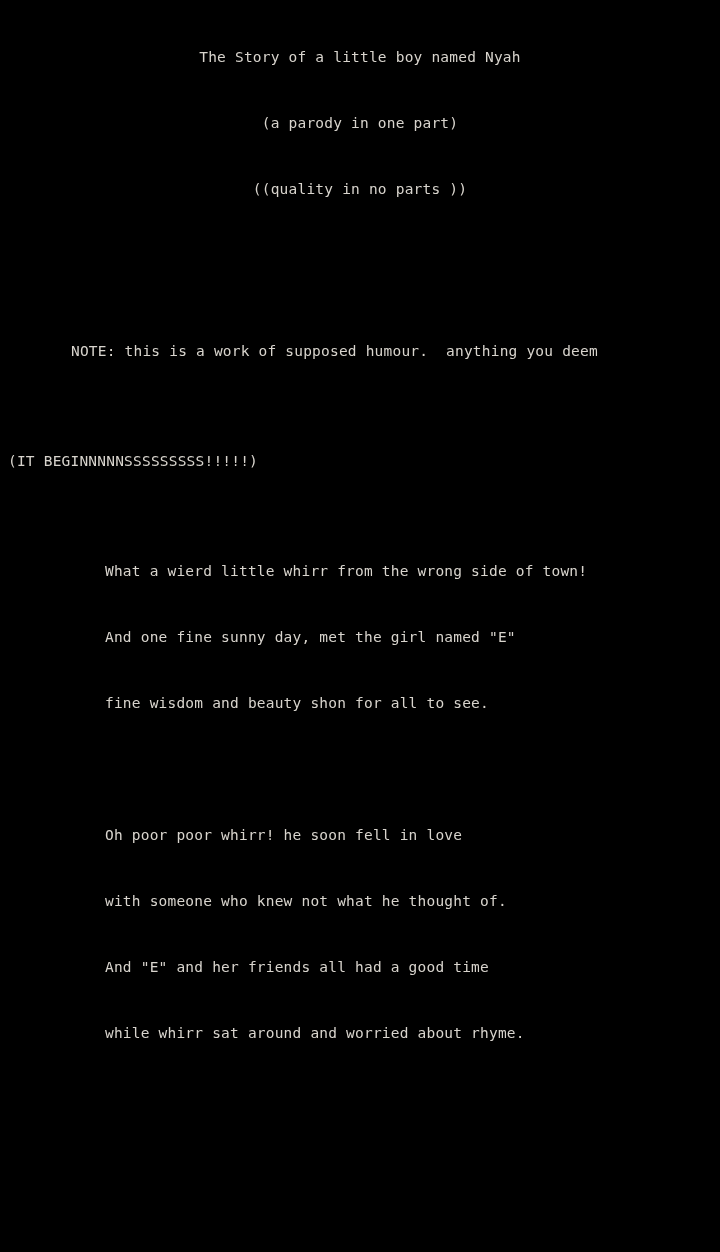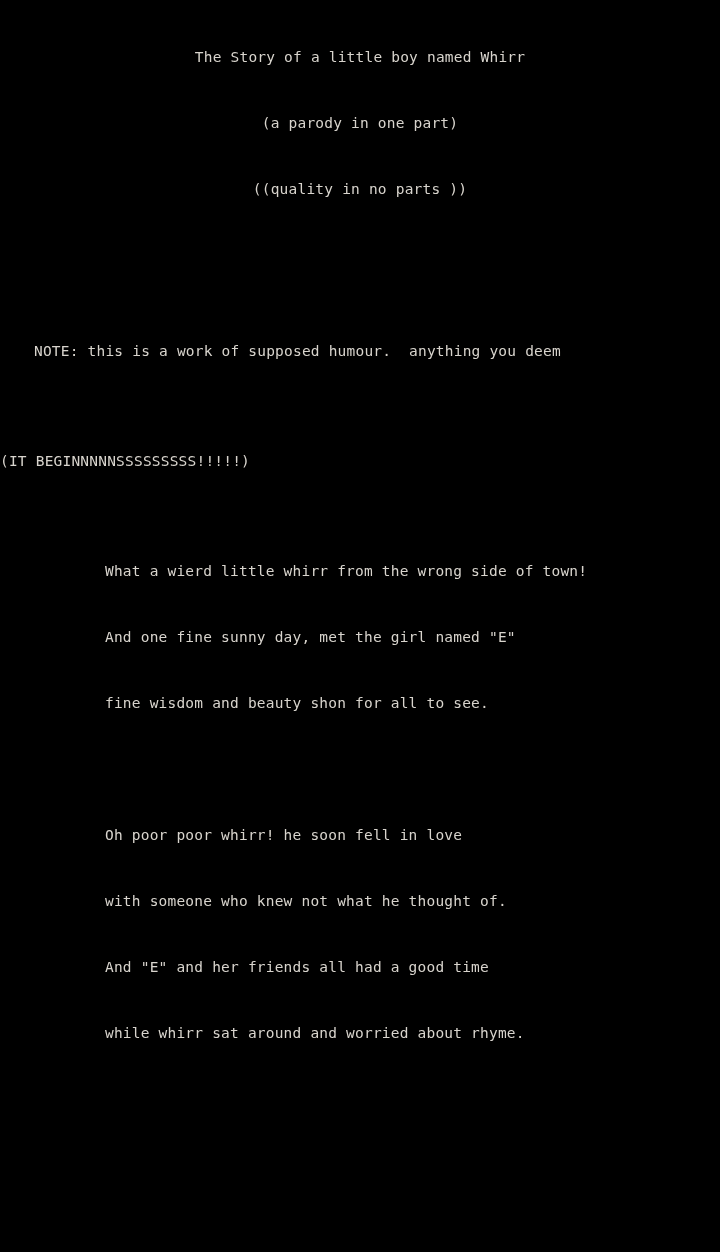--- a/index.html
+++ b/index.html
@@ -28,40 +28,40 @@
     text-align: center;
     white-space: pre;
   }
   .title-block {
     padding-top: 2px;
   }
   .block {
     white-space: pre;
   }
   .indent-note {
-    padding-left: 34px;
+    padding-left: 71px;
   }
   .indent-stanza {
     padding-left: 105px;
   }
   .flush {
-    padding-left: 0;
+    padding-left: 8px;
   }
   .gap-sm { height: 22px; }
   .gap-md { height: 22px; }
   .gap-lg { height: 30px; }
   .lineitem { display: block; }
 </style>
 </head>
 <body>
 
 <div class="page">
 
   <div class="centered title-block">
-    <span class="lineitem">The Story of a little boy named Whirr</span>
+    <span class="lineitem">The Story of a little boy named Nyah</span>
     <span class="lineitem">(a parody in one part)</span>
     <span class="lineitem">((quality in no parts ))</span>
   </div>
 
   <div class="gap-lg"></div>
   <div class="gap-sm"></div>
 
   <div class="block indent-note">
     <span class="lineitem">NOTE: this is a work of supposed humour.  anything you deem</span>
   </div>

